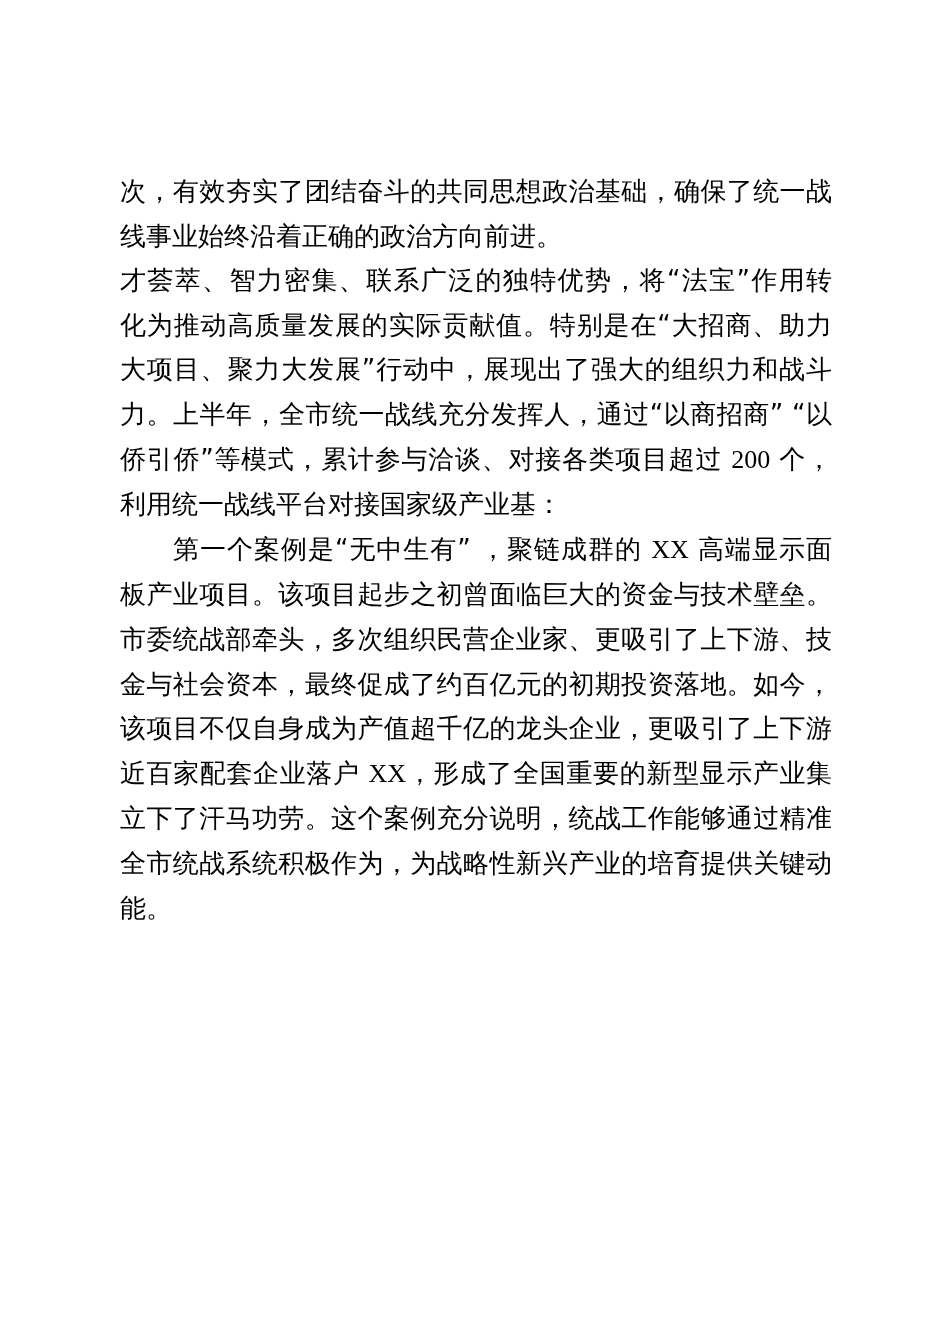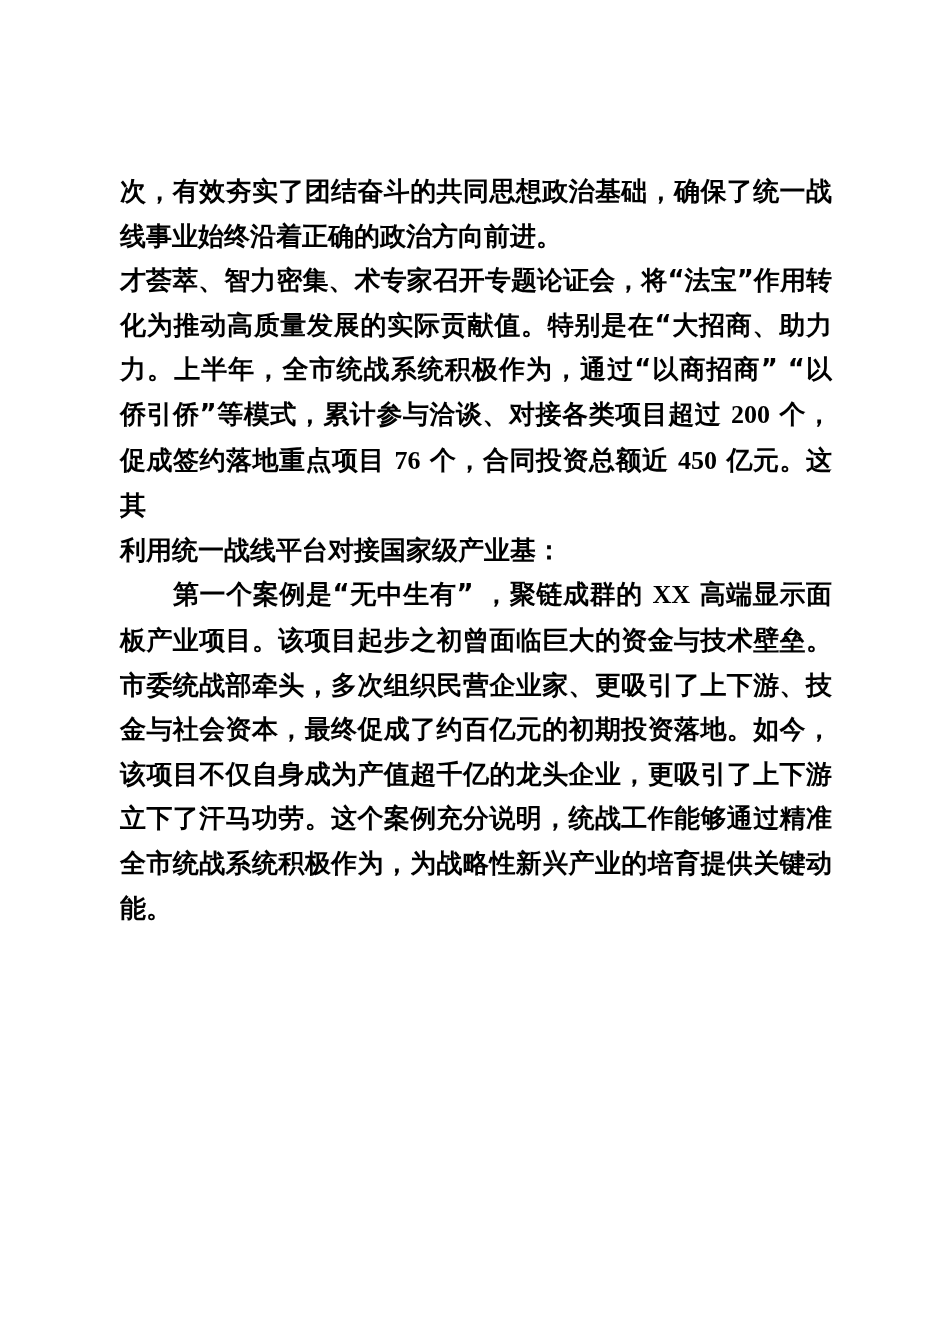--- a/index.html
+++ b/index.html
@@ -10,21 +10,20 @@
   .page {
     position: relative;
     width: 950px;
     height: 1046px;
     box-sizing: border-box;
     padding: 169px 118px 0 120px;
     background: #ffffff;
     color: #000000;
     overflow: hidden;
     font-family: "DejaVu Sans", "Liberation Sans", sans-serif;
-    font-weight: bold;
   }
   .body-text {
     width: 712px;
   }
   .line {
     font-size: 26px;
     line-height: 44.6px;
     text-align: justify;
     text-align-last: justify;
     -moz-text-align-last: justify;
@@ -42,28 +41,29 @@
     font-family: "Liberation Serif", "DejaVu Serif", serif;
   }
 </style>
 </head>
 <body>
 
 <div class="page" style="background-color: rgb(255, 255, 255); color: rgb(0, 0, 0);">
   <div class="body-text">
       <div class="line">次，有效夯实了团结奋斗的共同思想政治基础，确保了统一战</div>
       <div class="line para-end">线事业始终沿着正确的政治方向前进。</div>
-      <div class="line">才荟萃、智力密集、术专家召开专题论证会，将“法宝”作用转</div>
+      <div class="line">才荟萃、智力密集、联系广泛的独特优势，将“法宝”作用转</div>
       <div class="line">化为推动高质量发展的实际贡献值。特别是在“大招商、助力</div>
-      <div class="line">力。上半年，全市统战系统积极作为，通过“以商招商” “以</div>
+      <div class="line">大项目、聚力大发展”行动中，展现出了强大的组织力和战斗</div>
+      <div class="line">力。上半年，全市统一战线充分发挥人，通过“以商招商” “以</div>
       <div class="line">侨引侨”等模式，累计参与洽谈、对接各类项目超过 <span class="latin">200</span> 个，</div>
-      <div class="line">促成签约落地重点项目 <span class="latin">76</span> 个，合同投资总额近 <span class="latin">450</span> 亿元。这其</div>
       <div class="line para-end">利用统一战线平台对接国家级产业基：</div>
       <div class="line indent">第一个案例是“无中生有” ，聚链成群的 <span class="latin">XX</span> 高端显示面</div>
       <div class="line">板产业项目。该项目起步之初曾面临巨大的资金与技术壁垒。</div>
       <div class="line">市委统战部牵头，多次组织民营企业家、更吸引了上下游、技</div>
       <div class="line">金与社会资本，最终促成了约百亿元的初期投资落地。如今，</div>
       <div class="line">该项目不仅自身成为产值超千亿的龙头企业，更吸引了上下游</div>
+      <div class="line">近百家配套企业落户 <span class="latin">XX</span>，形成了全国重要的新型显示产业集</div>
       <div class="line">立下了汗马功劳。这个案例充分说明，统战工作能够通过精准</div>
       <div class="line">全市统战系统积极作为，为战略性新兴产业的培育提供关键动</div>
       <div class="line para-end">能。</div>
     </div>
 </div>
 
 </body></html>

